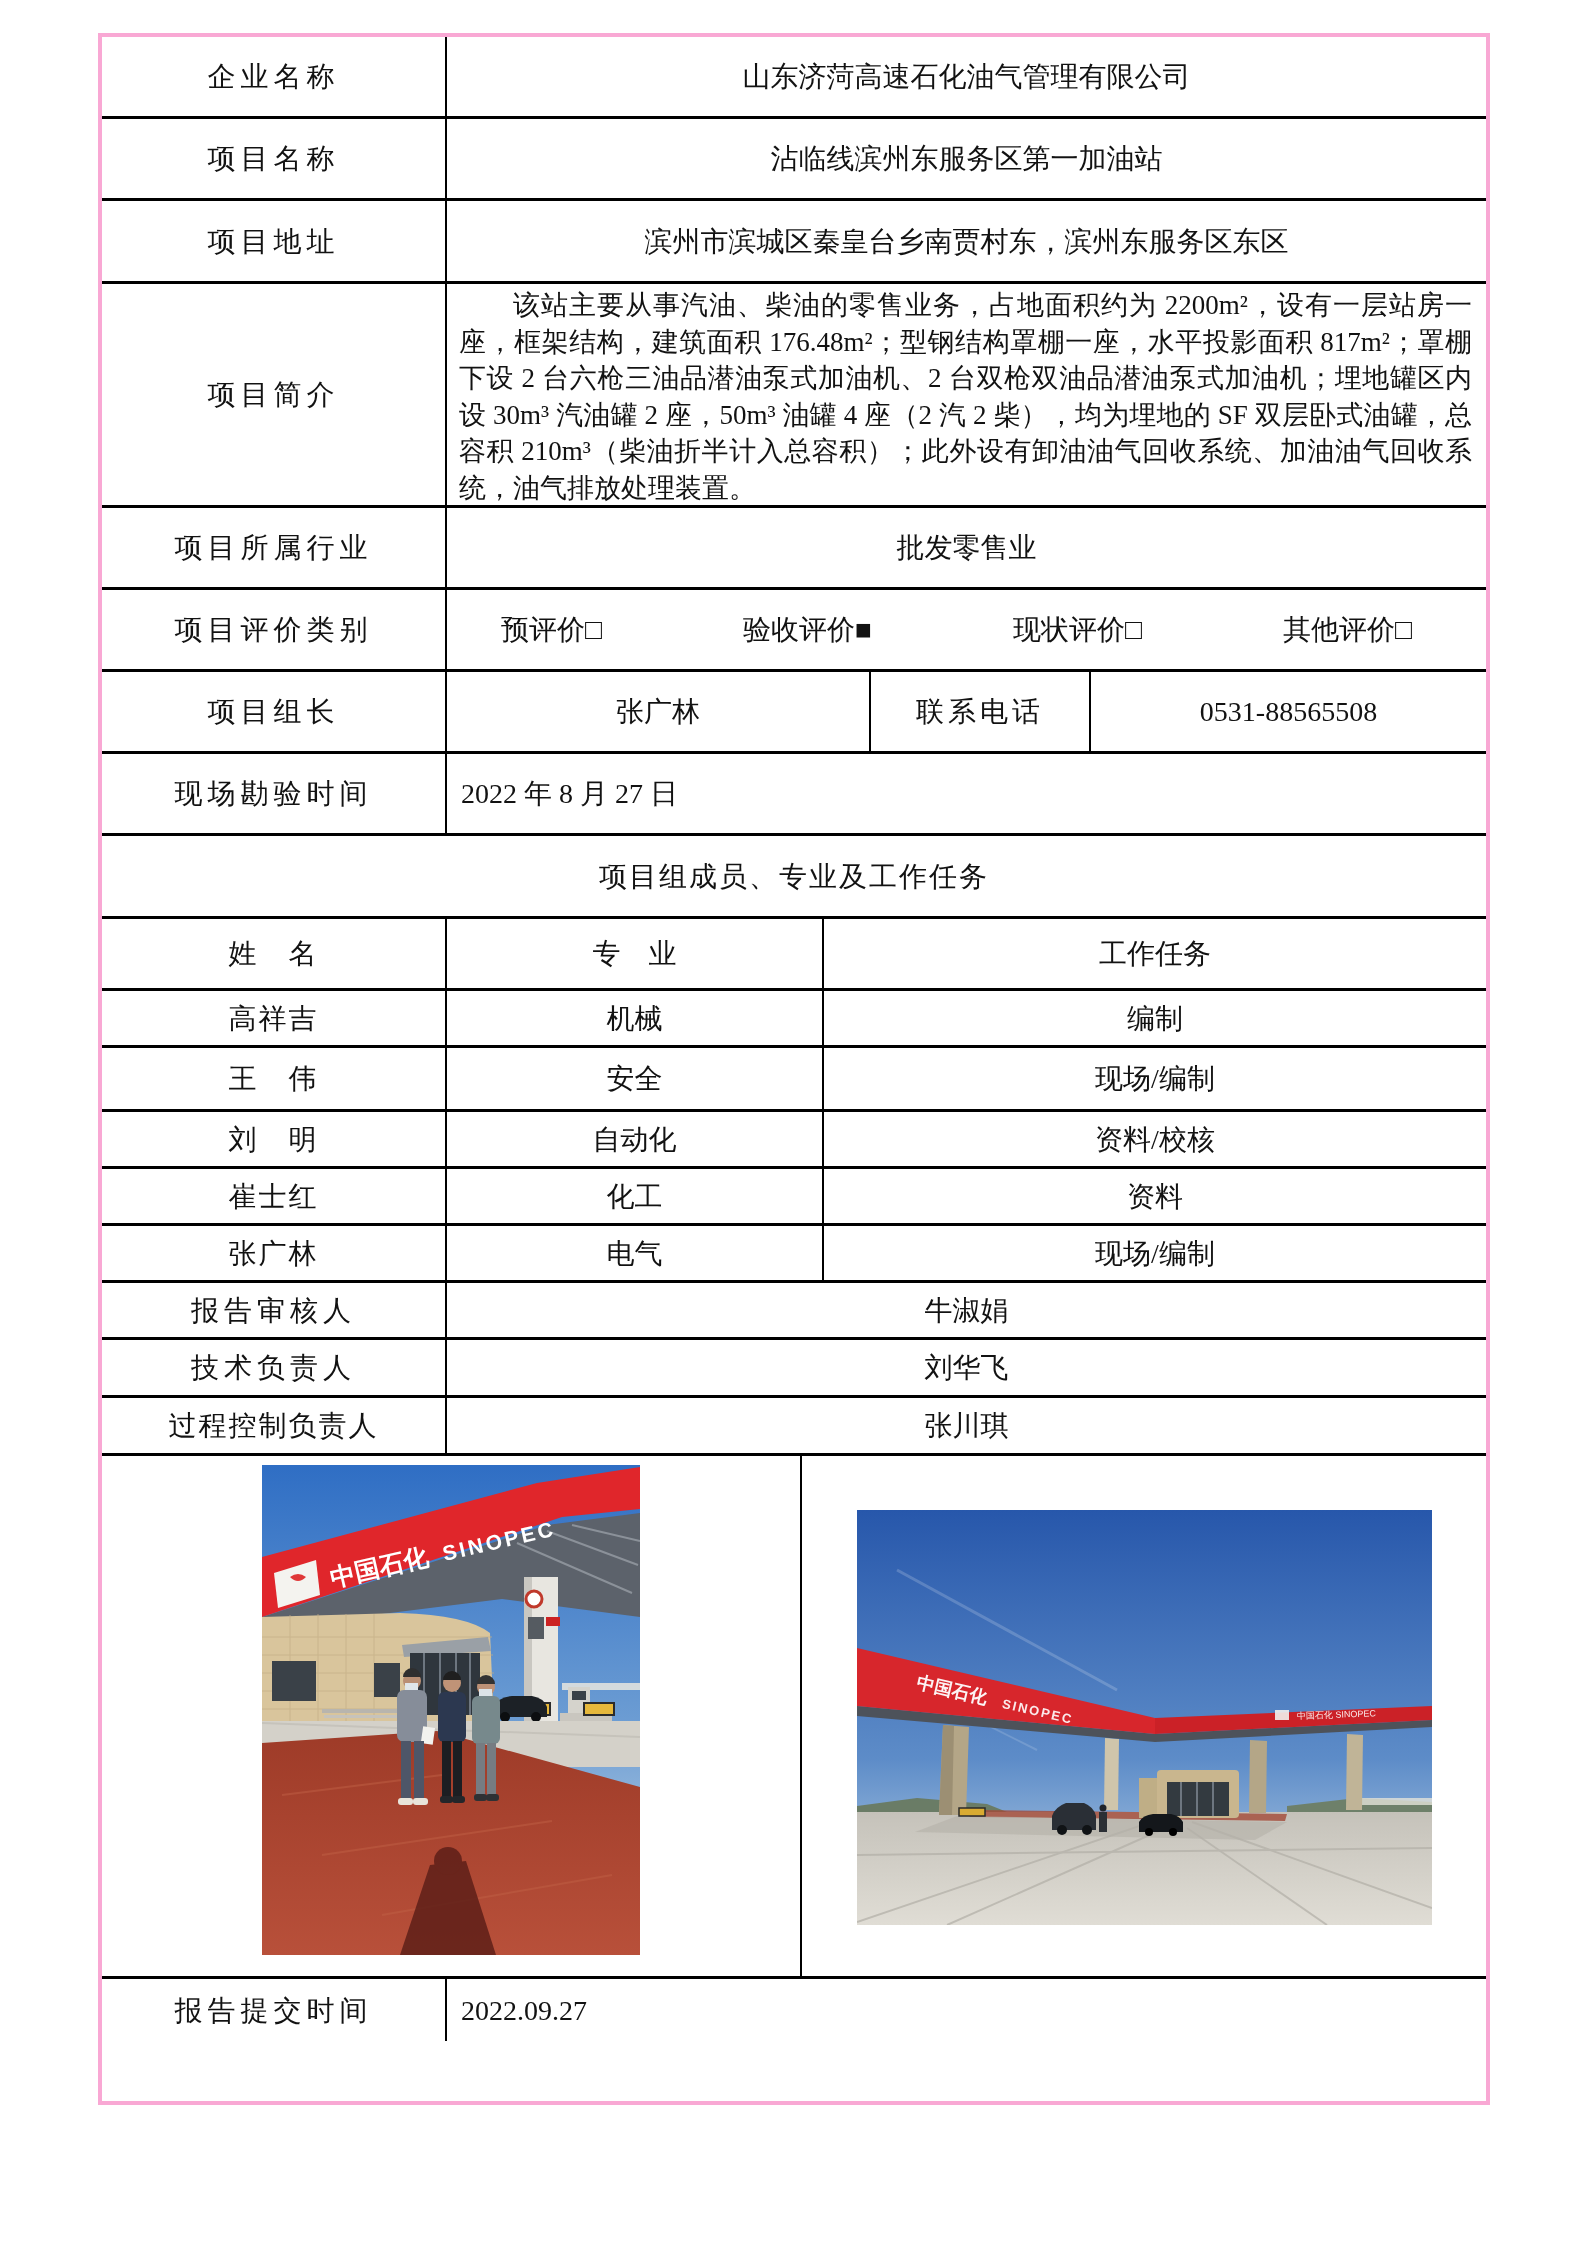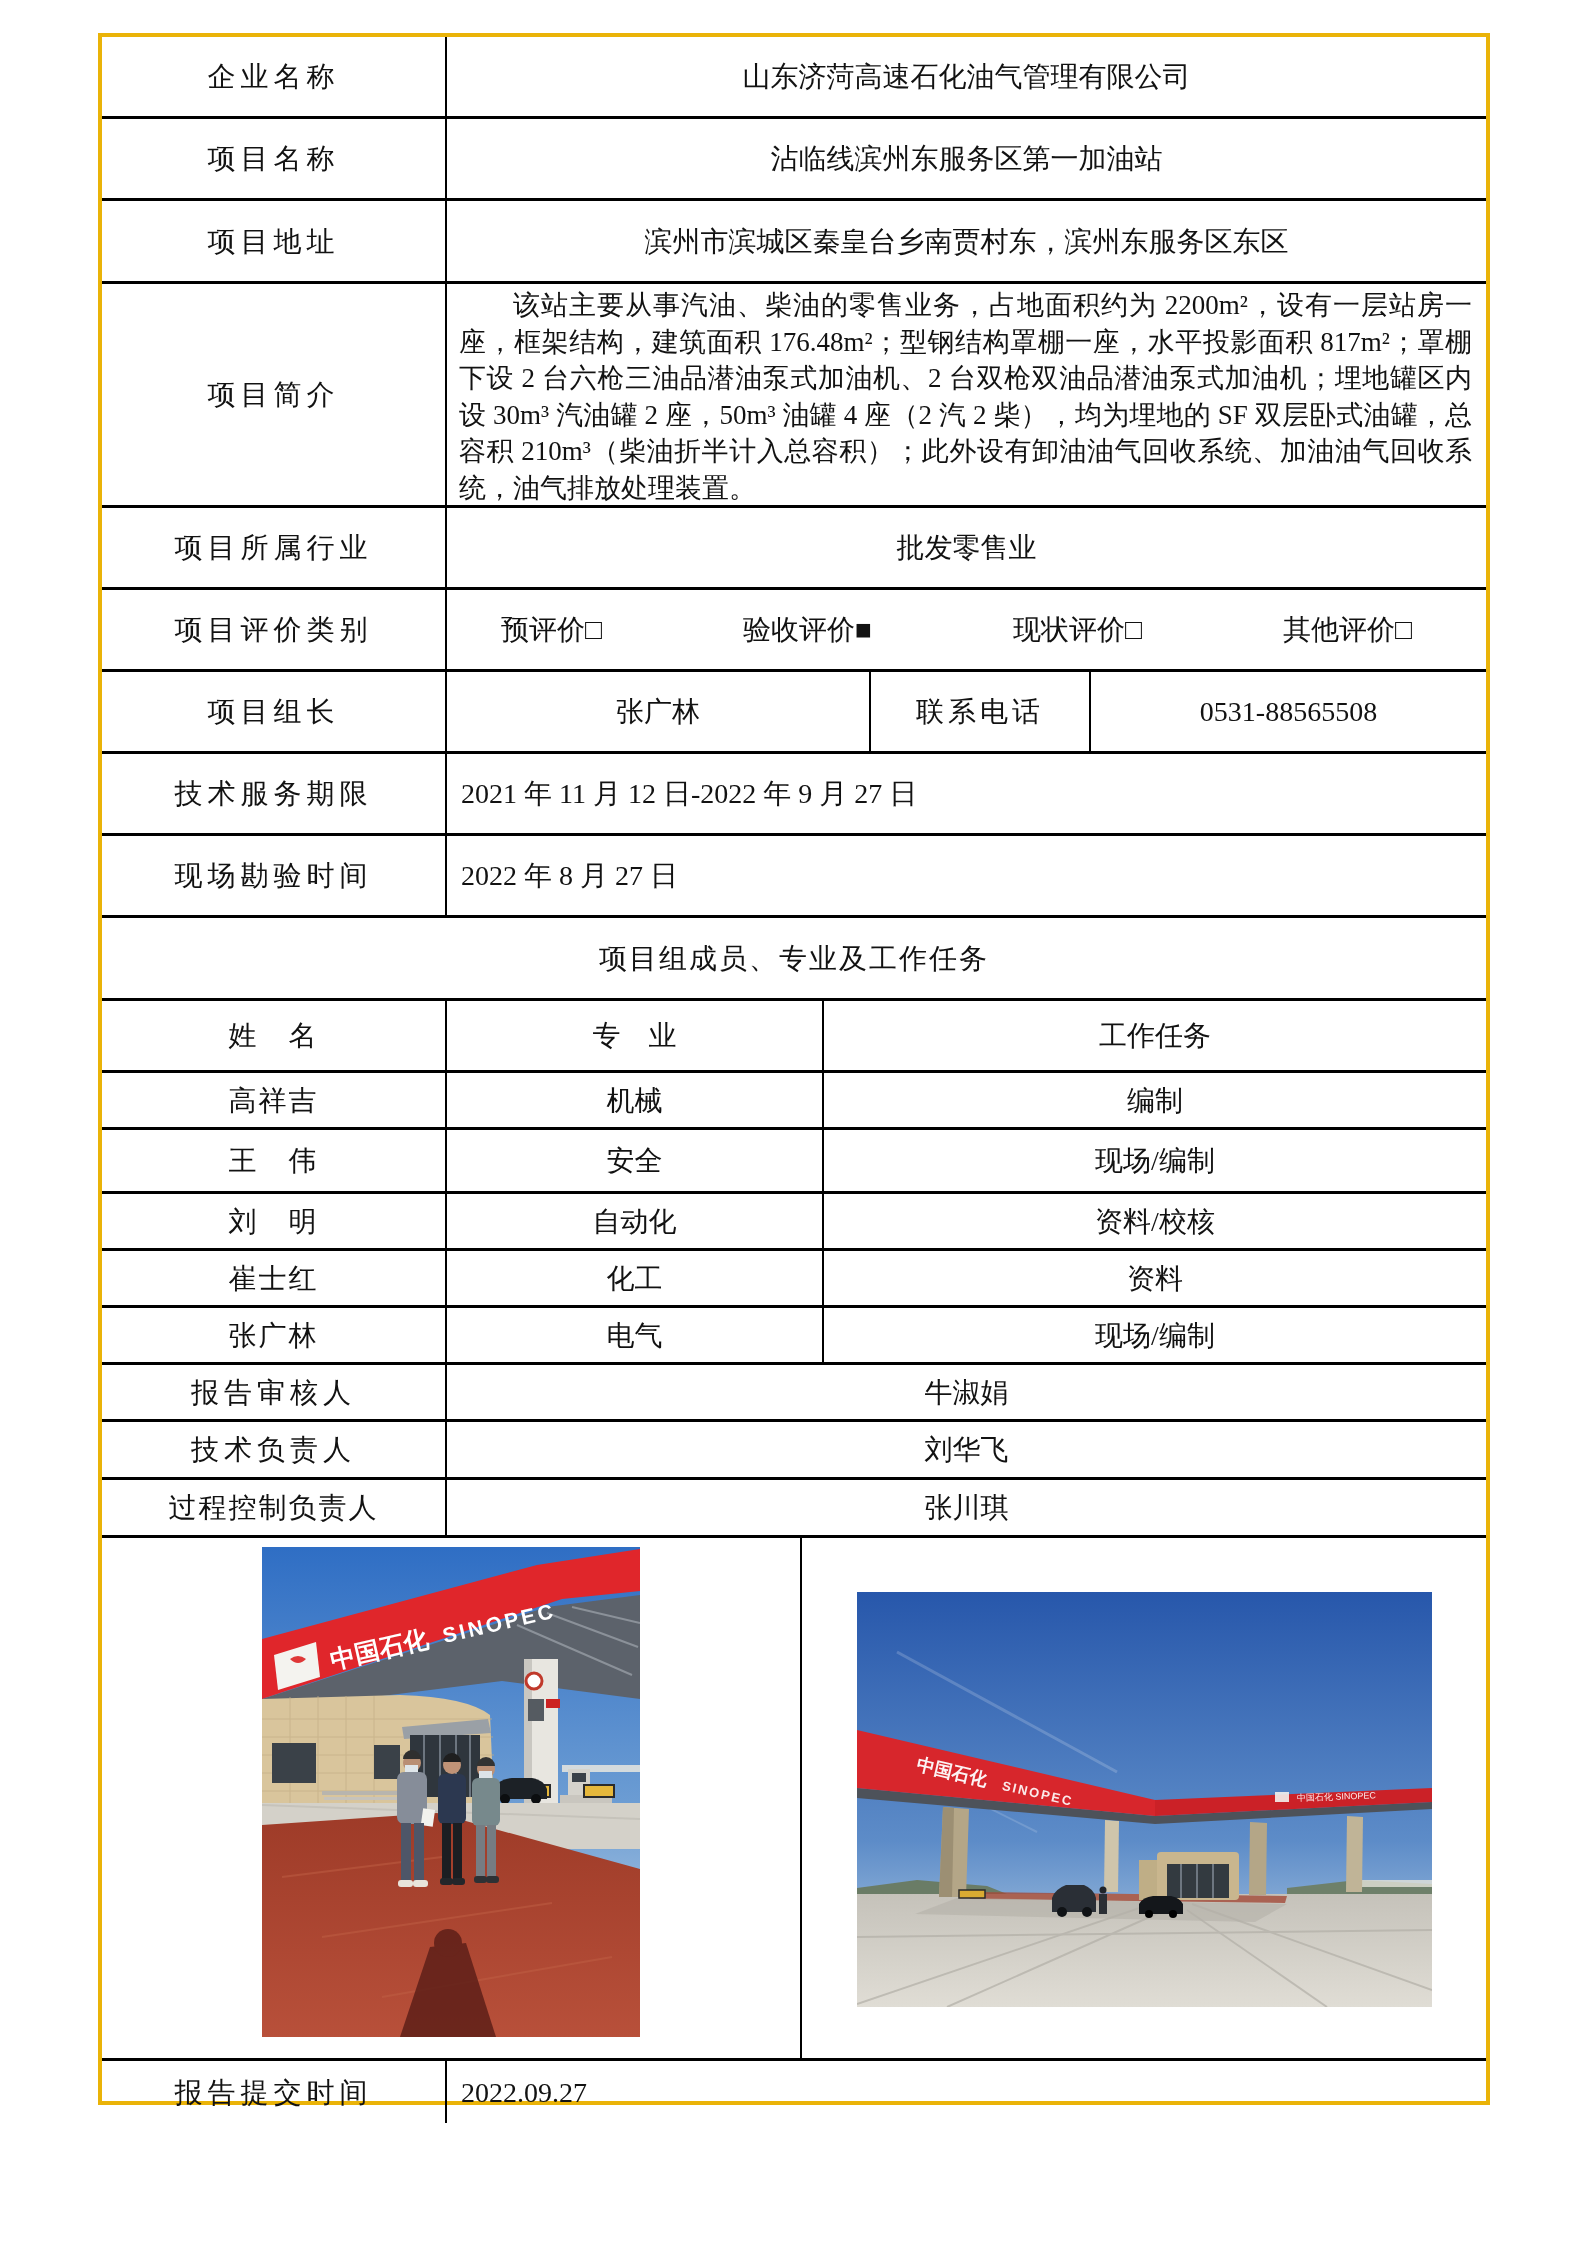--- a/index.html
+++ b/index.html
@@ -1,20 +1,20 @@
 <!DOCTYPE html>
 <html><head>
 <meta charset="utf-8">
 <style>
   html,body{margin:0;padding:0;background:#ffffff;}
   body{width:1587px;height:2245px;position:relative;
        font-family:"Liberation Serif","DejaVu Serif",serif;color:#121212;}
   *{box-sizing:border-box;}
   .doc-table{position:absolute;left:98px;top:33px;width:1392px;height:2072px;
-             border:4px solid #eab308;display:flex;flex-direction:column;background:#fff;}
+             border:4px solid #f9a8d4;display:flex;flex-direction:column;background:#fff;}
   .row{display:flex;flex-direction:row;border-bottom:3px solid #000;flex:none;}
   .row.last{border-bottom:none;}
   .cell{display:flex;align-items:center;justify-content:center;
         font-size:28px;line-height:1.25;flex:none;}
   .cell.vline{border-right:2px solid #000;}
   .label-cell{width:345px;letter-spacing:5px;text-align:center;}
   .value-cell{flex:1 1 auto;text-align:center;}
   .value-left{justify-content:flex-start;text-align:left;padding-left:14px;}
   .intro-cell{align-items:flex-start;justify-content:flex-start;text-align:justify;
               font-size:27px;line-height:36.5px;padding:3px 14px 0 12px;}
@@ -74,24 +74,20 @@
     </div>
   </div>
 
   <div class="row" style="height:82px">
     <div class="cell vline label-cell">项目组长</div>
     <div class="cell vline col-leader">张广林</div>
     <div class="cell vline col-phone-label">联系电话</div>
     <div class="cell value-cell">0531-88565508</div>
   </div>
 
-  <div class="row" style="height:82px">
-    <div class="cell vline label-cell">技术服务期限</div>
-    <div class="cell value-cell value-left">2021 年 11 月 12 日-2022 年 9 月 27 日</div>
-  </div>
 
   <div class="row" style="height:82px">
     <div class="cell vline label-cell">现场勘验时间</div>
     <div class="cell value-cell value-left">2022 年 8 月 27 日</div>
   </div>
 
   <div class="row" style="height:83px">
     <div class="cell merged-header">项目组成员、专业及工作任务</div>
   </div>
 

